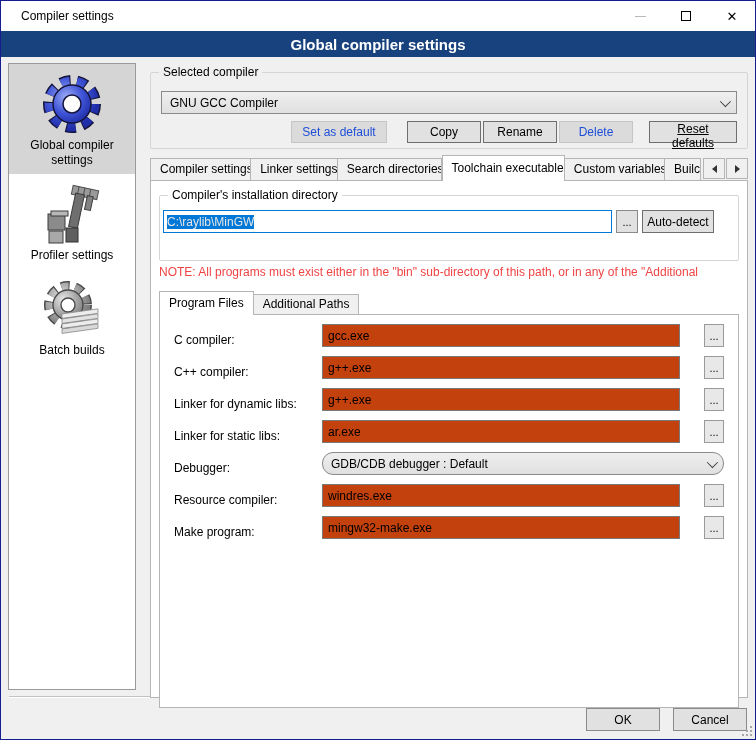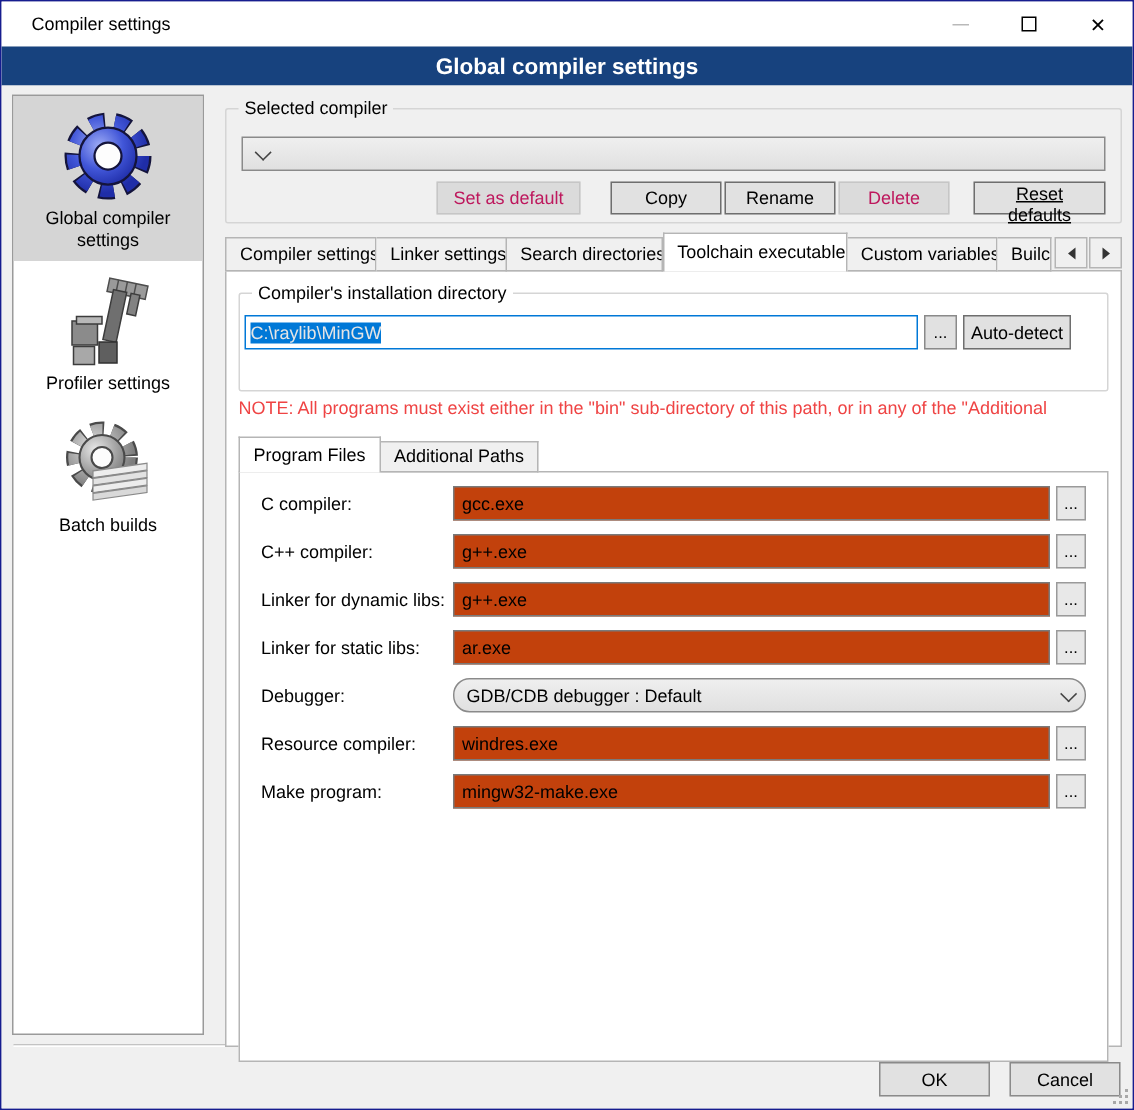--- a/index.html
+++ b/index.html
@@ -40,21 +40,21 @@
   .sel-comp-group { margin-top:8px; height:77px; padding:18px 10px 0 10px; }
 
   
   .combo { height:23px; border:1px solid #8a8a8a; background:linear-gradient(#efefef,#e0e0e0); display:flex; align-items:center; padding:0 8px; cursor:default; }
   .combo-text { flex:1; font-size:12px; white-space:nowrap; overflow:hidden; }
   .chevron { width:8px; height:8px; border-right:1.5px solid #444; border-bottom:1.5px solid #444; transform:rotate(45deg) translateY(-2px); }
 
   
   .btn-row { display:flex; margin-top:7px; align-items:center; }
   .btn { height:22px; background:#e1e1e1; border:1px solid #6e6e6e; font-size:12px; font-family:"Liberation Sans",sans-serif; padding:0 10px; cursor:default; }
-  .btn.disabled { background:#dbdbdb; border-color:#c6c6c6; color:#be185d; }
+  .btn.disabled { background:#dbdbdb; border-color:#c6c6c6; color:#1d4ed8; }
   .w-setdef { width:96px; margin-left:130px; }
   .w-copy { width:74px; margin-left:20px; }
   .w-rename { width:74px; margin-left:2px; }
   .w-delete { width:74px; margin-left:2px; }
   .w-reset { width:88px; margin-left:auto;text-decoration:underline; }
 
   
   .tabstrip { display:flex; align-items:flex-end; margin-top:6px; height:26px; position:relative; z-index:2; }
   .tab { height:23px; line-height:21px; padding:0 9px; background:#f0f0f0; border:1px solid #b5b5b5; border-left-width:0; font-size:12px; white-space:nowrap; overflow:hidden; cursor:default; }
   .tab:first-child { border-left-width:1px; }
@@ -76,21 +76,21 @@
   .autodetect-btn { width:72px; height:23px; margin-left:4px; margin-right:16px; background:#e1e1e1; border:1px solid #6e6e6e; font-size:12px; cursor:default; }
   .note { margin-top:4px; color:#ef4444; font-size:12px; white-space:nowrap; overflow:hidden; }
 
   
   .subtabs { display:flex; align-items:flex-end; margin-top:12px; height:24px; position:relative; z-index:2; }
   .subtab { height:21px; line-height:19px; padding:0 9px; background:#f0f0f0; border:1px solid #b5b5b5; font-size:12px; cursor:default; }
   .subtab + .subtab { border-left-width:0; }
   .subtab.active { height:24px; line-height:23px; background:#fff; border-bottom:none; border-left-width:1px; z-index:3; }
   .subpage { position:relative; z-index:1; margin-top:-1px; background:#fff; border:1px solid #b5b5b5; height:394px; padding:9px 14px 0 14px; }
 
-  .field-row { display:flex; align-items:center; margin-bottom:9px; }
+  .field-row { display:flex; align-items:flex-end; margin-bottom:9px;gap:20px; }
   .field-label { width:128px; font-size:12px; flex:none; }
   .field-input { flex:1; height:23px; border:1px solid #7a7a7a; font-size:12px; padding:0 5px; font-family:"Liberation Sans",sans-serif; background:#c2410c; }
   .field-browse { width:20px; height:23px; margin-left:4px; background:#e8e8e8; border:1px solid #9a9a9a; font-size:11px; line-height:10px; cursor:default; flex:none; }
   .field-combo { flex:1;border-radius:11px; }
 
   
   .footer-sep { position:absolute; left:8px; right:8px; bottom:41px; height:2px; border-top:1px solid #c3c3c3; border-bottom:1px solid #fff; }
   .footer { position:absolute; right:8px; bottom:8px; display:flex; gap:13px; }
   .footer .btn { width:74px; height:23px; border-color:#8a8a8a; }
   .grip { position:absolute; right:2px; bottom:2px; width:12px; height:12px; cursor:nwse-resize; }
@@ -183,20 +183,21 @@
         </div>
         <div class="side-label">Batch builds</div>
       </div>
     </div>
 
     <div class="main">
 
       <div class="group sel-comp-group">
         <span class="group-label">Selected compiler</span>
         <div class="combo">
+          <span class="combo-text">GNU GCC Compiler</span>
           <span class="chevron"></span>
         </div>
         <div class="btn-row">
           <button class="btn disabled w-setdef">Set as default</button>
           <button class="btn w-copy">Copy</button>
           <button class="btn w-rename">Rename</button>
           <button class="btn disabled w-delete">Delete</button>
           <button class="btn w-reset">Reset defaults</button>
         </div>
       </div>

